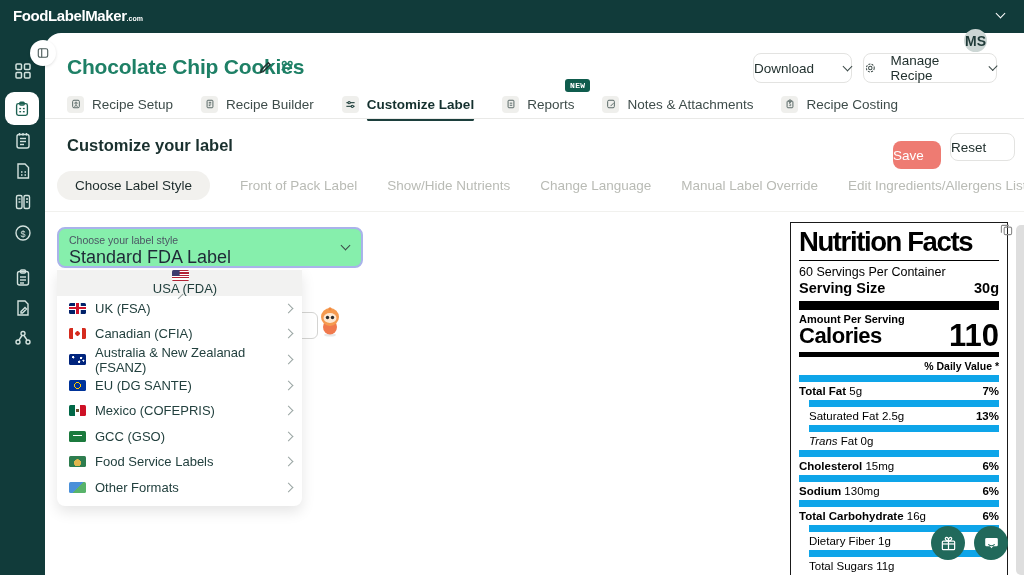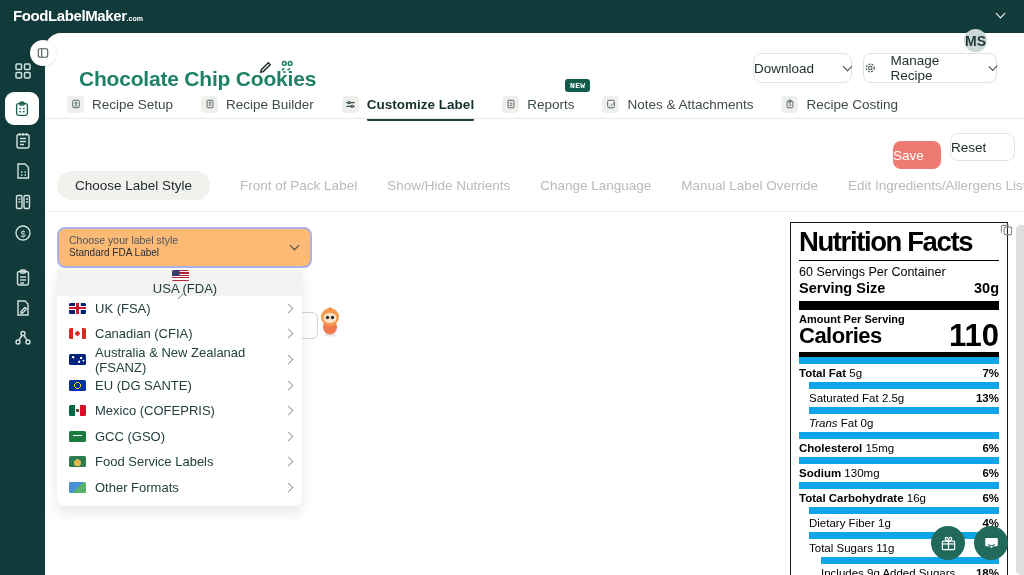--- a/index.html
+++ b/index.html
@@ -51,24 +51,24 @@
   .sec-heading{position:absolute;left:22px;top:103px;font-size:16.5px;font-weight:700;color:#19302e;}
   .btn-save{left:848px;top:108px;width:48px;height:28px;background:#ee7b72;border:none;color:#fff;font-weight:400;}
   .btn-reset{left:905px;top:100px;width:65px;height:28px;}
   
   .subtabs{position:absolute;left:12px;top:137px;display:flex;gap:30px;align-items:center;height:30px;width:975px;
            overflow:hidden;white-space:nowrap;}
   .subtab{font-size:13.5px;color:#b9bbb5;cursor:pointer;flex:0 0 auto;}
   .subtab.active{background:#f2f1ee;color:#1c2b2b;font-weight:400;padding:7px 18px;border-radius:16px;}
   .subtabs-divider{position:absolute;left:0;top:178px;width:979px;height:1px;background:#f1f1ee;}
   
-  .style-select{position:absolute;left:12px;top:194px;width:255px;height:41px;border:2px solid #a9b3ea;
-                border-radius:8px;box-sizing:border-box;background:#fdba74;cursor:pointer;z-index:6;}
+  .style-select{position:absolute;left:12px;top:194px;width:306px;height:41px;border:2px solid #a9b3ea;
+                border-radius:8px;box-sizing:border-box;background:#86efac;cursor:pointer;z-index:6;}
   .ss-label{position:absolute;left:10px;top:5px;font-size:10.5px;color:#4b5563;}
-  .ss-value{position:absolute;left:10px;top:18px;font-size:10px;color:#1f2937;}
+  .ss-value{position:absolute;left:10px;top:18px;font-size:18px;color:#1f2937;}
   .ss-chev{position:absolute;right:12px;top:16px;}
   
   .input-fragment{position:absolute;left:210px;top:279px;width:63px;height:27px;border:1px solid #d4d4d2;
                   border-radius:6px;background:#fff;z-index:2;box-sizing:border-box;}
   .mascot{position:absolute;left:272px;top:274px;width:26px;height:30px;z-index:3;cursor:pointer;}
   
   .menu{position:absolute;left:12px;top:236px;width:245px;background:#fff;z-index:5;
         box-shadow:0 6px 14px rgba(0,0,0,.10);border-radius:0 0 8px 8px;padding:1px 0 6px 0;}
   .menu-item{display:flex;align-items:center;height:25.6px;padding:0 10px 0 12px;font-size:13px;color:#22403e;cursor:pointer;}
   .menu-item.selected{background:#f2f2f1;flex-direction:column;}
@@ -198,21 +198,21 @@
 
 <div class="collapse-btn">
   <svg width="12" height="12" viewBox="0 0 14 14" fill="none" stroke="#4a5a58" stroke-width="1.3">
       <rect x="1.5" y="2" width="11" height="10" rx="2"></rect>
       <line x1="5.5" y1="2" x2="5.5" y2="12"></line>
     </svg>
 </div>
 
 <main class="sheet">
 
-  <h1 class="page-title" style="margin:12px">Chocolate Chip Cookies</h1>
+  <h1 class="page-title" style="margin:0">Chocolate Chip Cookies</h1>
   <svg class="edit-pencil" viewBox="0 0 16 16" fill="none" stroke="#22312f" stroke-width="1.6">
       <path d="M3 13 L3.6 10.4 L11 3 L13 5 L5.6 12.4 Z"></path>
     </svg>
   <svg class="share-users" viewBox="0 0 20 20" fill="none" stroke="#1e8066" stroke-width="1.6">
       <circle cx="7" cy="6" r="2.1"></circle>
       <circle cx="13.5" cy="6" r="2.1"></circle>
       <path d="M4 13.5 l3-2 M10.5 13.5 l3-2"></path>
       <path d="M5.5 15.5 h3 M12 15.5 h3" stroke-width="1.8"></path>
     </svg>
 
@@ -288,20 +288,21 @@
             <rect x="2.5" y="2.5" width="7" height="8" rx="1"></rect>
             <rect x="4.5" y="1.2" width="3" height="2.3" rx=".8"></rect>
             <text x="6" y="8.8" text-anchor="middle" font-size="5.5" fill="#5a6a68" stroke="none" font-family="Liberation Sans,sans-serif">$</text>
           </svg>
         </span>
       <span class="t-label">Recipe Costing</span>
     </div>
   </nav>
   <div class="tabs-divider"></div>
 
+  <h2 class="sec-heading" style="margin:0">Customize your label</h2>
   <div class="btn btn-save">
       <span>Save</span>
     </div>
   <div class="btn btn-reset">
       <span>Reset</span>
     </div>
 
   <nav class="subtabs">
     <span class="subtab active">Choose Label Style</span>
     <span class="subtab">Front of Pack Label</span>
@@ -385,20 +386,21 @@
       <span>Serving Size</span>
       <span>30g</span>
     </div>
     <div class="n-bar-thick"></div>
     <div class="n-aps">Amount Per Serving</div>
     <div class="n-calrow">
       <span class="n-cal-label">Calories</span>
       <span class="n-cal-value">110</span>
     </div>
     <div class="n-bar-med"></div>
+    <div class="n-dvhead">% Daily Value *</div>
     <div id="nutrition-rows">
         <div class="n-row ind0">
           <span class="n-name"><span class="b">Total Fat</span> 5g</span>
           <span class="n-dv">7%</span>
         </div>
         <div class="n-row ind1">
           <span class="n-name"><span>Saturated Fat</span> 2.5g</span>
           <span class="n-dv">13%</span>
         </div>
         <div class="n-row ind1">

